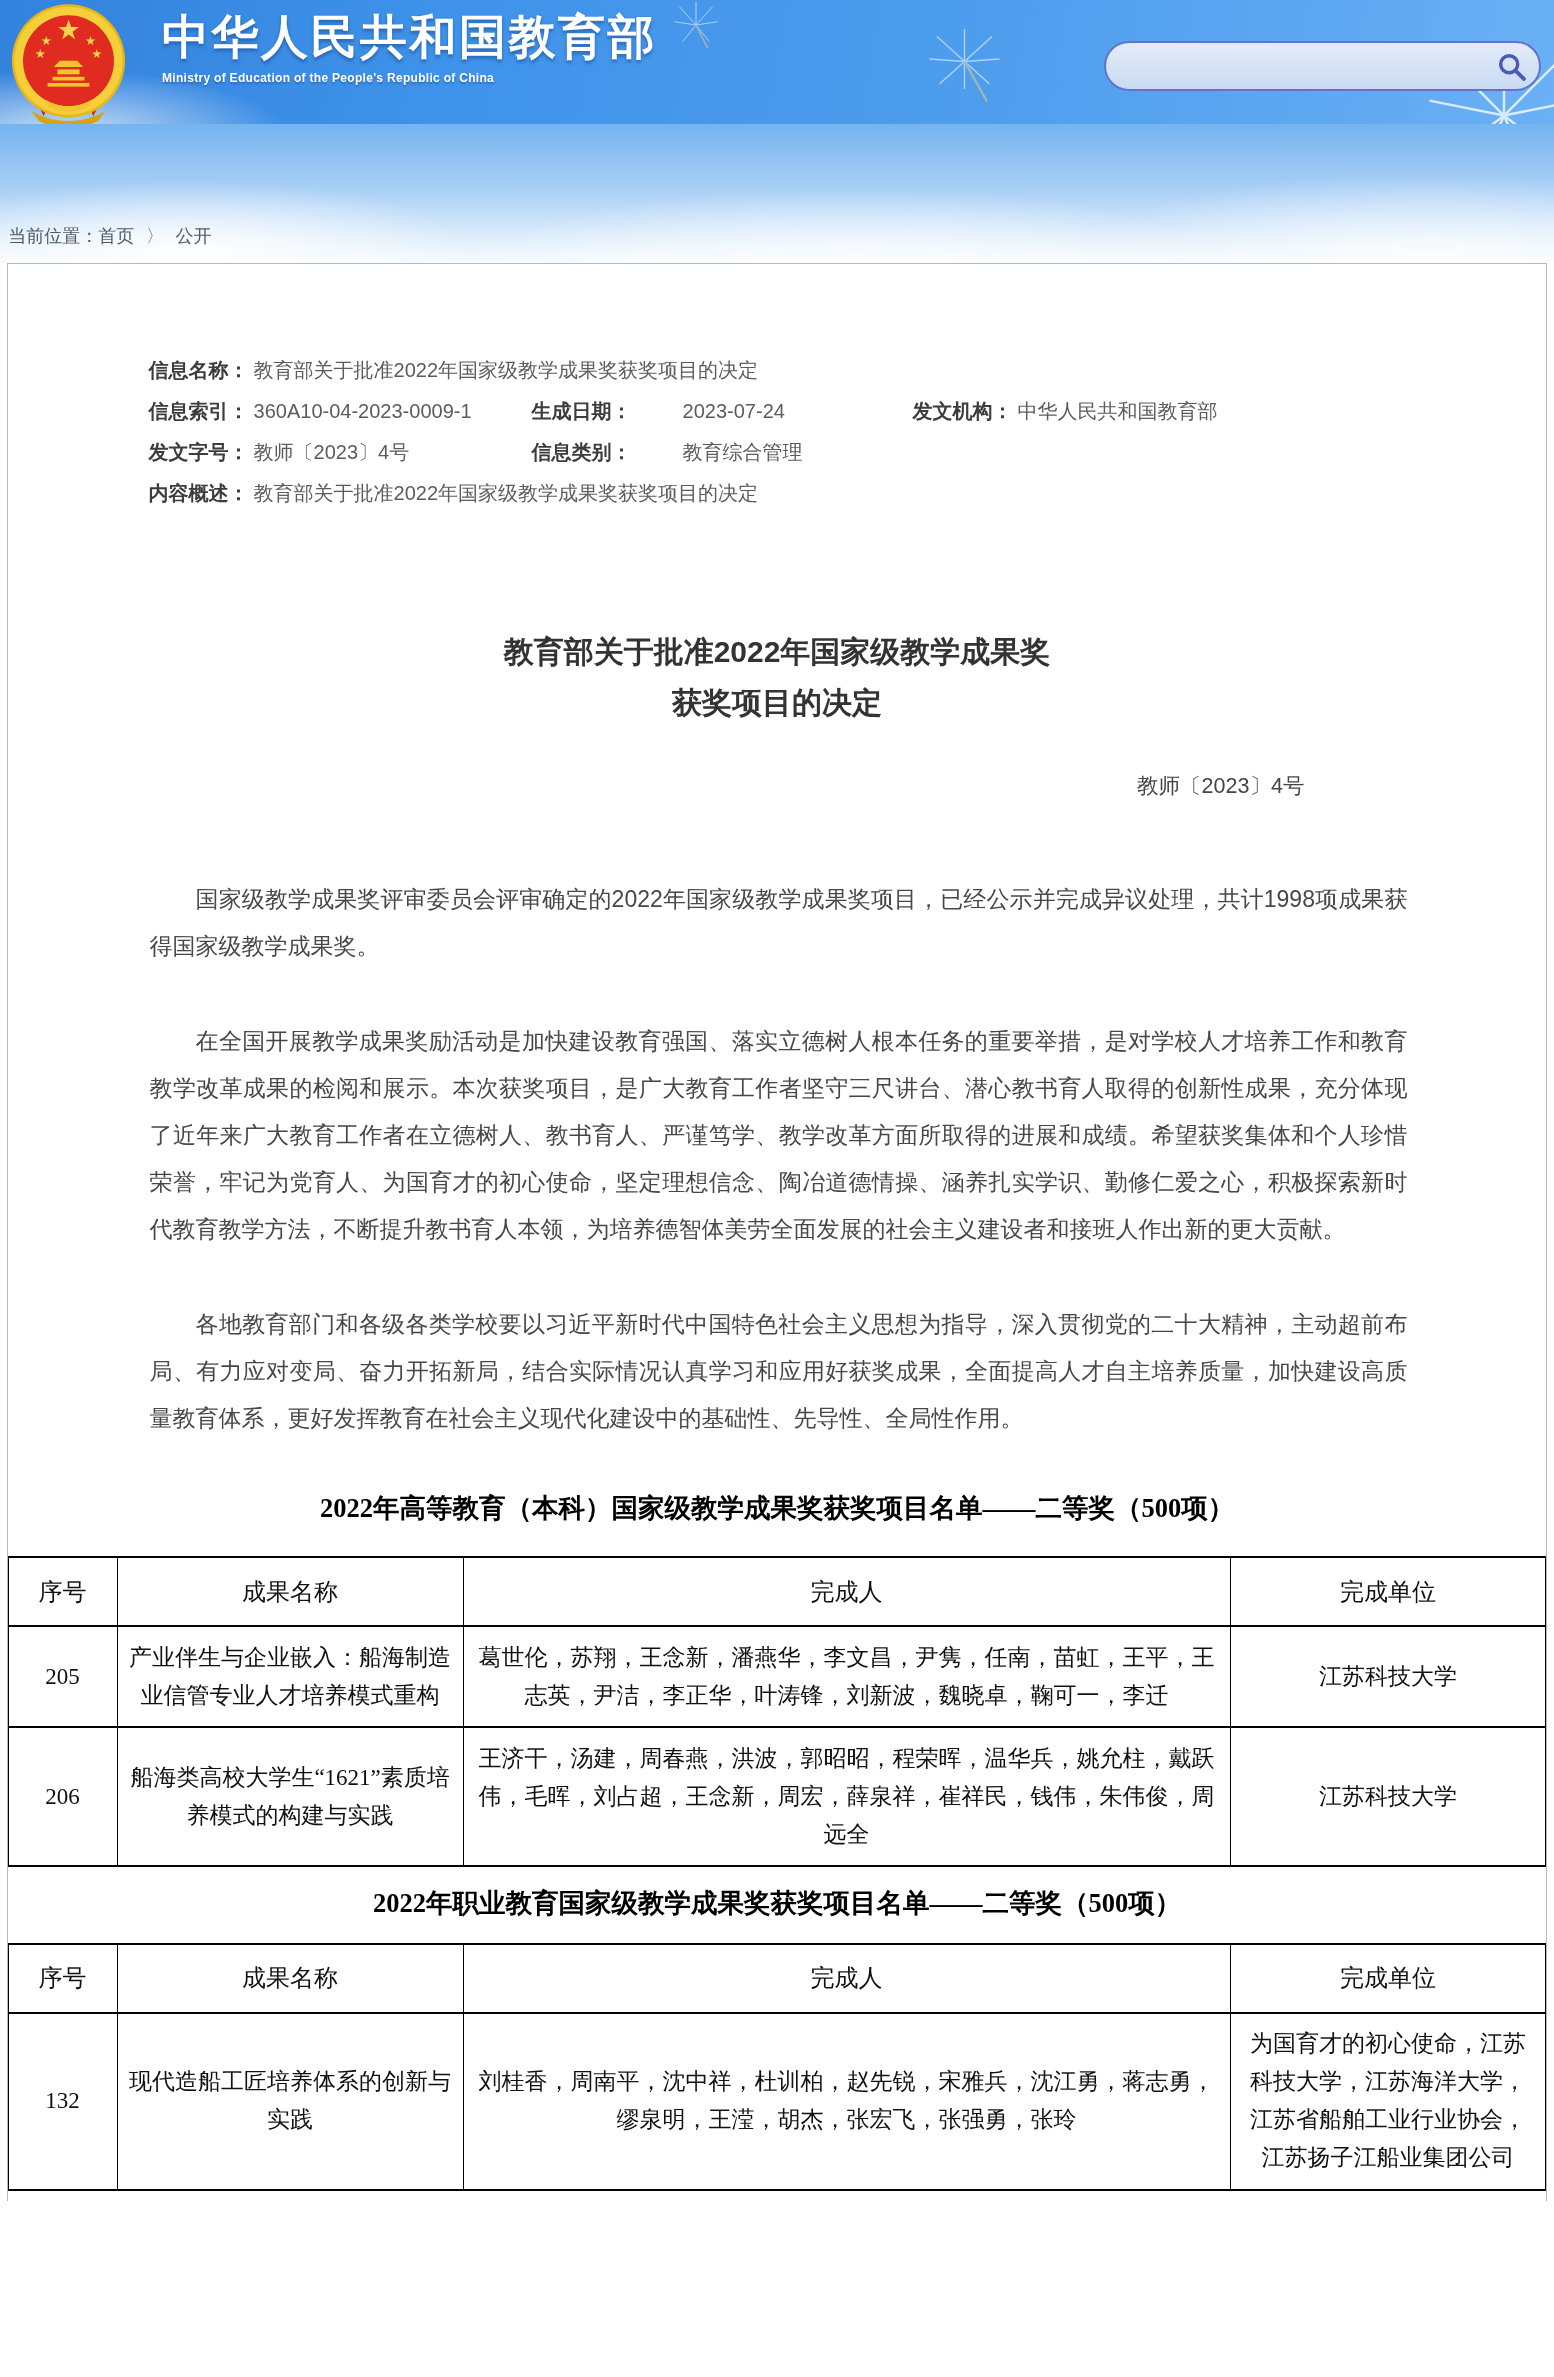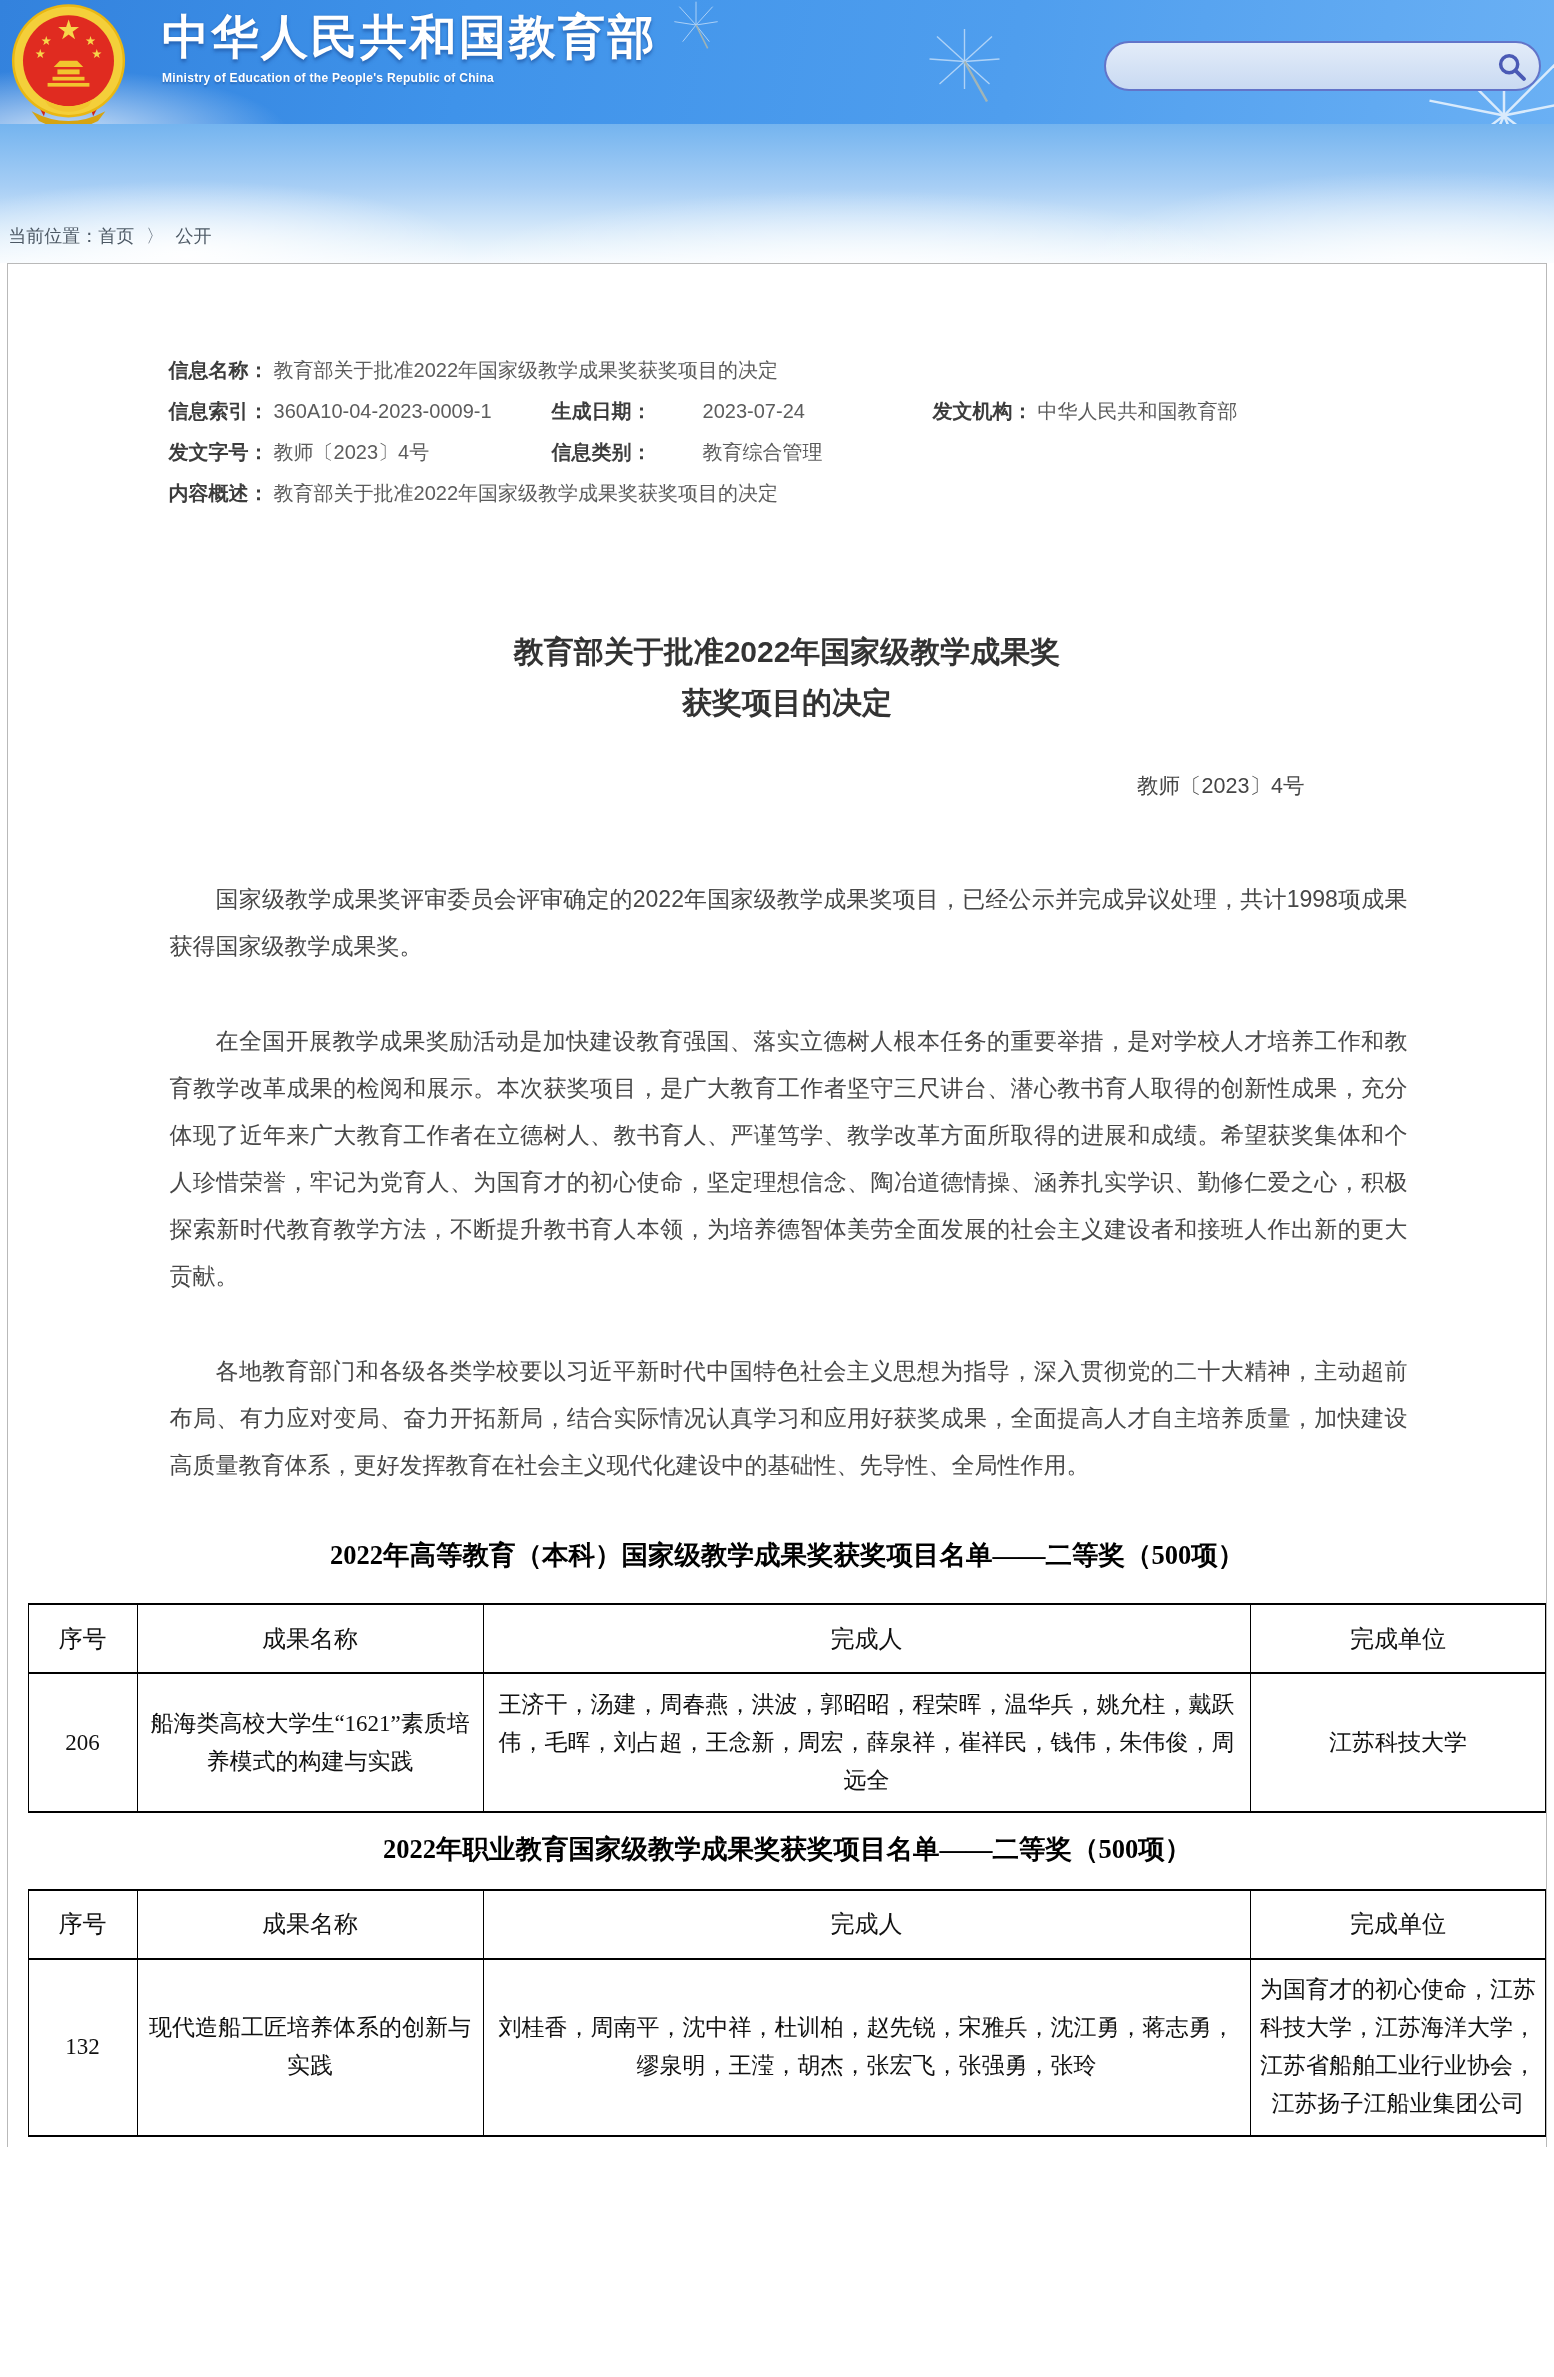--- a/index.html
+++ b/index.html
@@ -86,21 +86,20 @@
   .crumb-sep { margin: 0 11.6px; color: #6a7682; }
 
   
   .content-box {
     margin: 0 6.6px;
     background: #ffffff;
     border: 0.8px solid #b9b9b9;
     border-bottom: none;
     padding-top: 86px;
     padding-bottom: 10px;
-    padding-left: 20px;
   }
 
   
   .meta { margin: 0 99px 0 141px; font-size: 20px; }
   .meta-row { display: flex; line-height: 41px; }
   .meta-pair { display: flex; }
   .meta-pair.w1 { width: 383px; }
   .meta-pair.w2 { width: 381px; gap: 46px; }
   .meta-label { font-weight: bold; color: #3c3c3c; white-space: nowrap; }
   .meta-value { color: #5c5c5c; margin-left: 5px; white-space: nowrap; }
@@ -325,20 +324,26 @@
         <col class="c-org">
       </colgroup>
     <tbody>
         <tr>
       <th>序号</th>
       <th>成果名称</th>
       <th>完成人</th>
       <th>完成单位</th>
     </tr>
     <tr>
+      <td class="cell-seq">205</td>
+      <td class="cell-name">产业伴生与企业嵌入：船海制造业信管专业人才培养模式重构</td>
+      <td class="cell-people">葛世伦，苏翔，王念新，潘燕华，李文昌，尹隽，任南，苗虹，王平，王志英，尹洁，李正华，叶涛锋，刘新波，魏晓卓，鞠可一，李迁</td>
+      <td class="cell-org">江苏科技大学</td>
+    </tr>
+    <tr>
       <td class="cell-seq">206</td>
       <td class="cell-name">船海类高校大学生“1621”素质培养模式的构建与实践</td>
       <td class="cell-people">王济干，汤建，周春燕，洪波，郭昭昭，程荣晖，温华兵，姚允柱，戴跃伟，毛晖，刘占超，王念新，周宏，薛泉祥，崔祥民，钱伟，朱伟俊，周远全</td>
       <td class="cell-org">江苏科技大学</td>
     </tr>
   </tbody>
     </table>
 
   <div class="section-heading second">2022年职业教育国家级教学成果奖获奖项目名单——二等奖（500项）</div>
 

